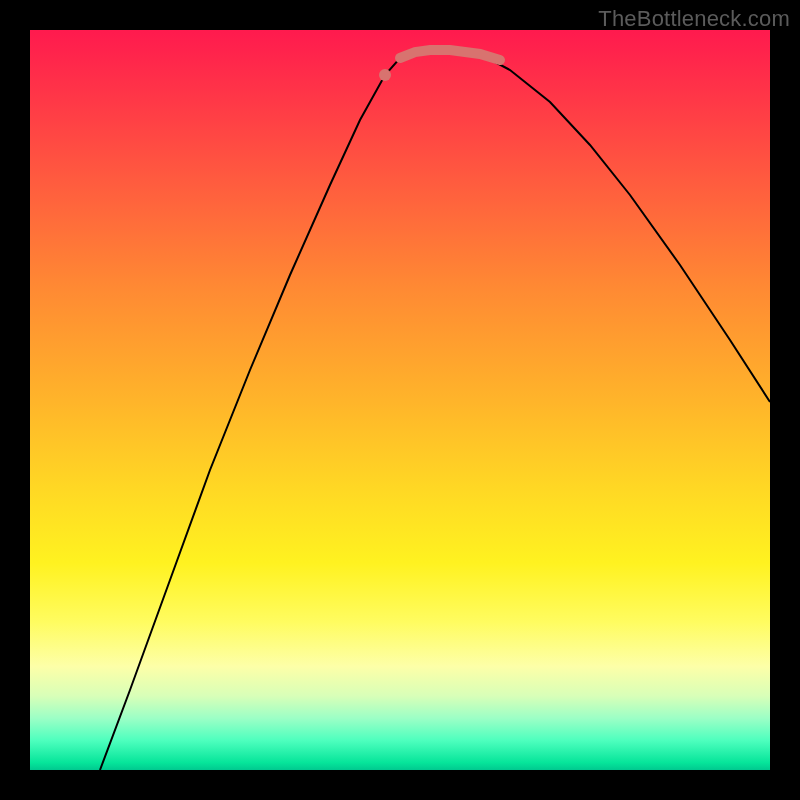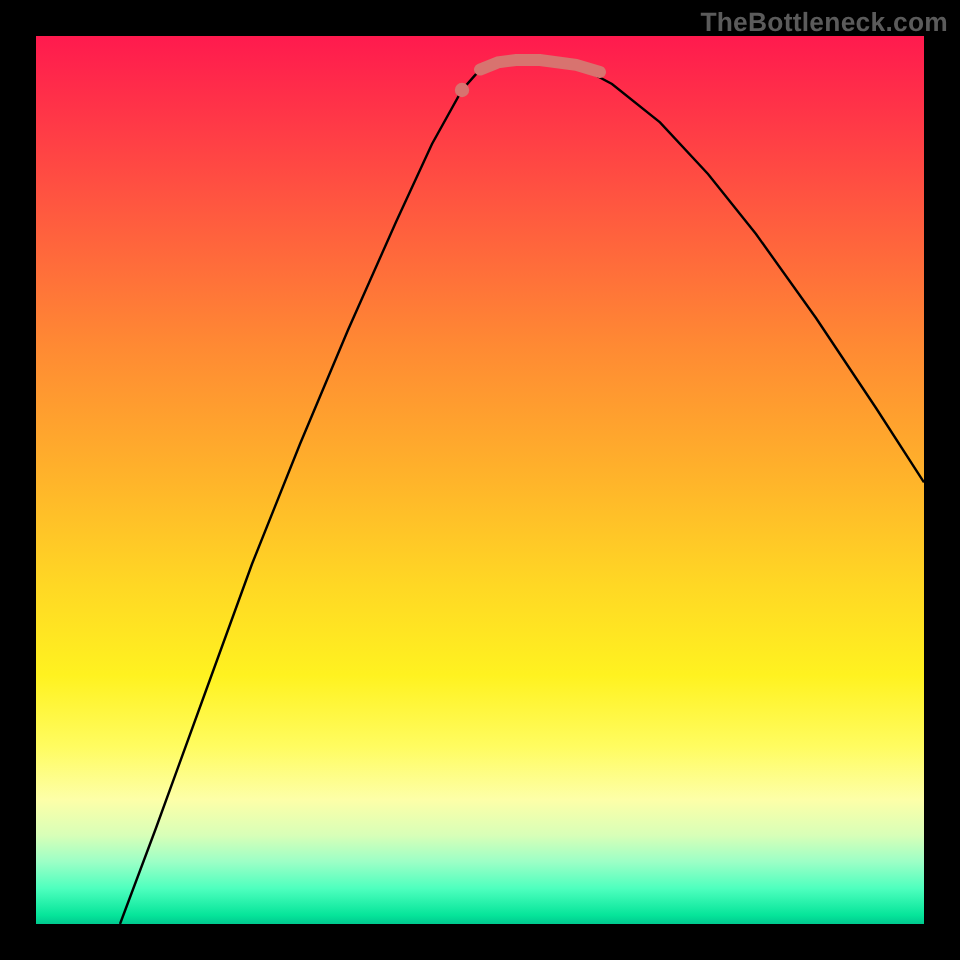--- a/index.html
+++ b/index.html
@@ -33,21 +33,21 @@
       #06e59a 99%,
       #00c98f 100%
     );
   }
   .watermark {
     position: absolute;
     top: 6px;
     right: 10px;
     color: #5b5b5b;
     font-size: 22px;
-    font-weight: 700;
+    font-weight: 400;
     letter-spacing: 0.2px;
     user-select: none;
   }
   svg.curve {
     position: absolute;
     left: 0;
     top: 0;
     width: 740px;
     height: 740px;
     overflow: visible;

